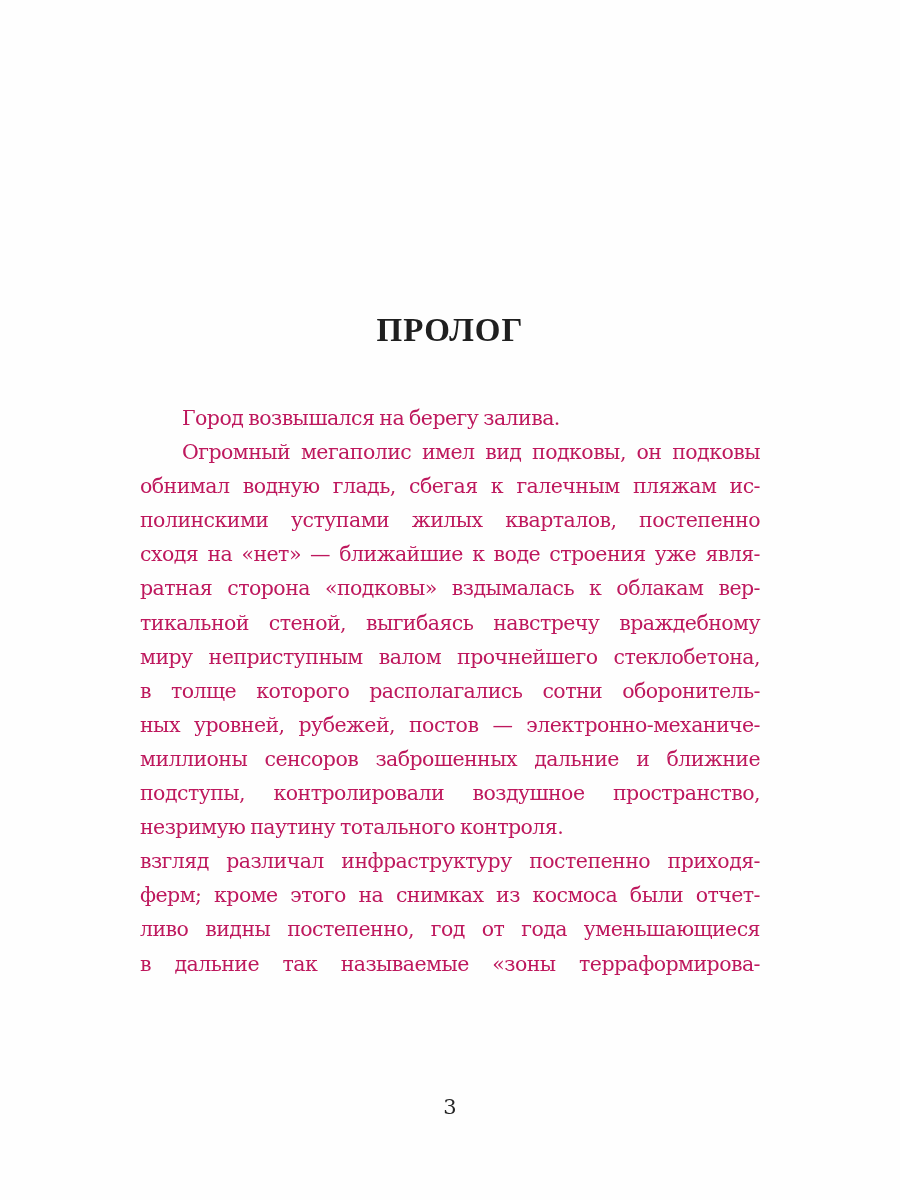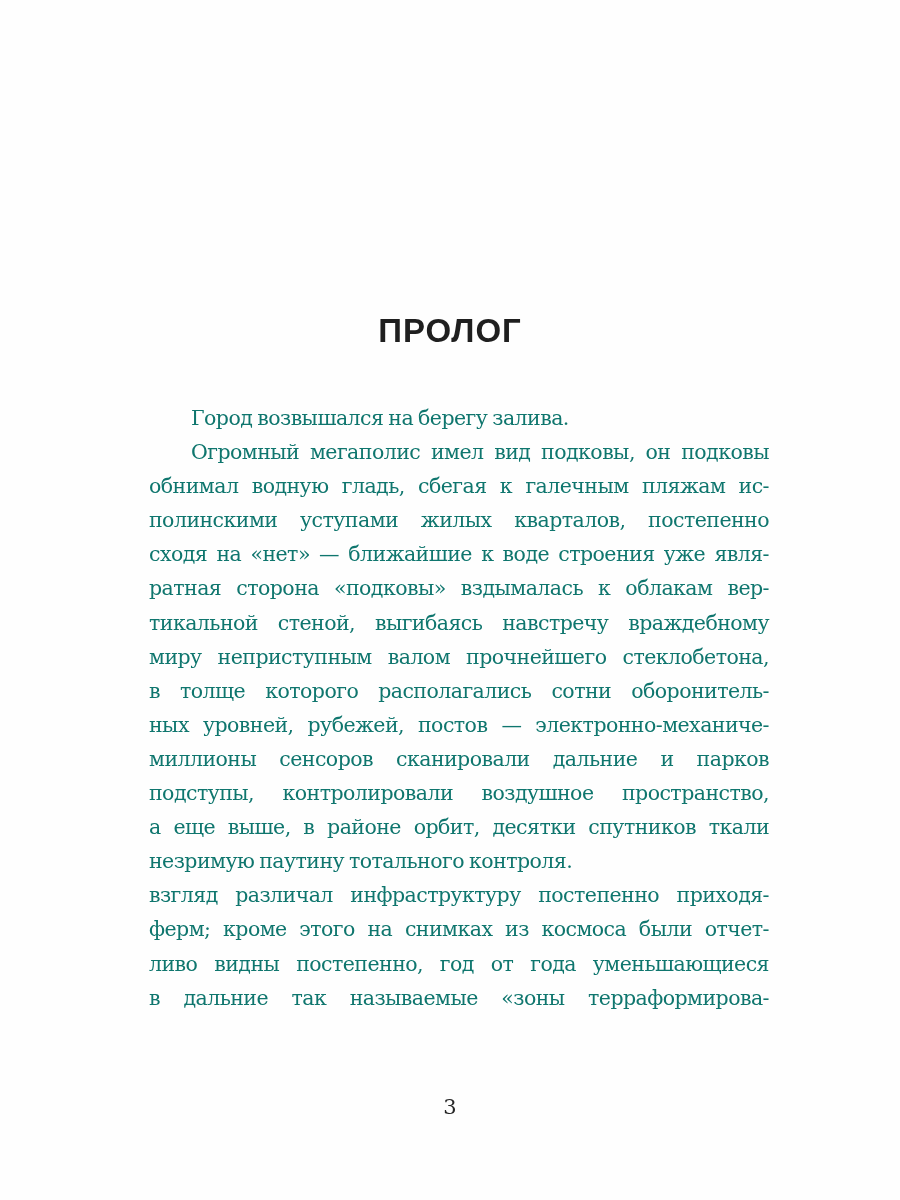--- a/index.html
+++ b/index.html
@@ -1,27 +1,26 @@
 <!DOCTYPE html>
 <html><head>
 <meta charset="utf-8">
 <style>
   html, body { margin:0; padding:0; background:#fefefe; }
   body { width:900px; height:1200px; position:relative; overflow:hidden; }
   .title {
     position:absolute; left:0; width:900px; top:312px;
     text-align:center;
-    font-family:Liberation Sans, sans-serif; font-weight:bold;
+    font-family:Liberation Serif, serif; font-weight:bold;
     font-size:33px; color:#1f1f1f; letter-spacing:1px;
   }
   .text {
     position:absolute; left:140px; width:620px; top:401px;
     font-family:"DejaVu Serif", serif; font-size:20.5px;
-    color:#0f766e;
-    margin-left:9px;
+    color:#be185d;
   }
   .line {
     height:34.1px; line-height:34.1px; white-space:nowrap;
     text-align:justify; text-align-last:justify;
     letter-spacing:-0.55px; word-spacing:-1px;
   }
   .line.last { text-align-last:left; }
   .line.indent { padding-left:42px; }
   .pagenum {
     position:absolute; left:0; width:900px; top:1095px; text-align:center;
@@ -37,23 +36,22 @@
     <div class="line indent last">Город возвышался на берегу залива.</div>
     <div class="line indent">Огромный мегаполис имел вид подковы, он подковы</div>
     <div class="line">обнимал водную гладь, сбегая к галечным пляжам ис-</div>
     <div class="line">полинскими уступами жилых кварталов, постепенно</div>
     <div class="line">сходя на «нет» — ближайшие к воде строения уже явля-</div>
     <div class="line">ратная сторона «подковы» вздымалась к облакам вер-</div>
     <div class="line">тикальной стеной, выгибаясь навстречу враждебному</div>
     <div class="line">миру неприступным валом прочнейшего стеклобетона,</div>
     <div class="line">в толще которого располагались сотни оборонитель-</div>
     <div class="line">ных уровней, рубежей, постов — электронно-механиче-</div>
-    <div class="line">миллионы сенсоров сканировали дальние и парков</div>
+    <div class="line">миллионы сенсоров заброшенных дальние и ближние</div>
     <div class="line">подступы, контролировали воздушное пространство,</div>
-    <div class="line">а еще выше, в районе орбит, десятки спутников ткали</div>
     <div class="line last">незримую паутину тотального контроля.</div>
     <div class="line">взгляд различал инфраструктуру постепенно приходя-</div>
     <div class="line">ферм; кроме этого на снимках из космоса были отчет-</div>
     <div class="line">ливо видны постепенно, год от года уменьшающиеся</div>
     <div class="line">в дальние так называемые «зоны терраформирова-</div>
   </div>
 
 <div class="pagenum">3</div>
 
 </body></html>

